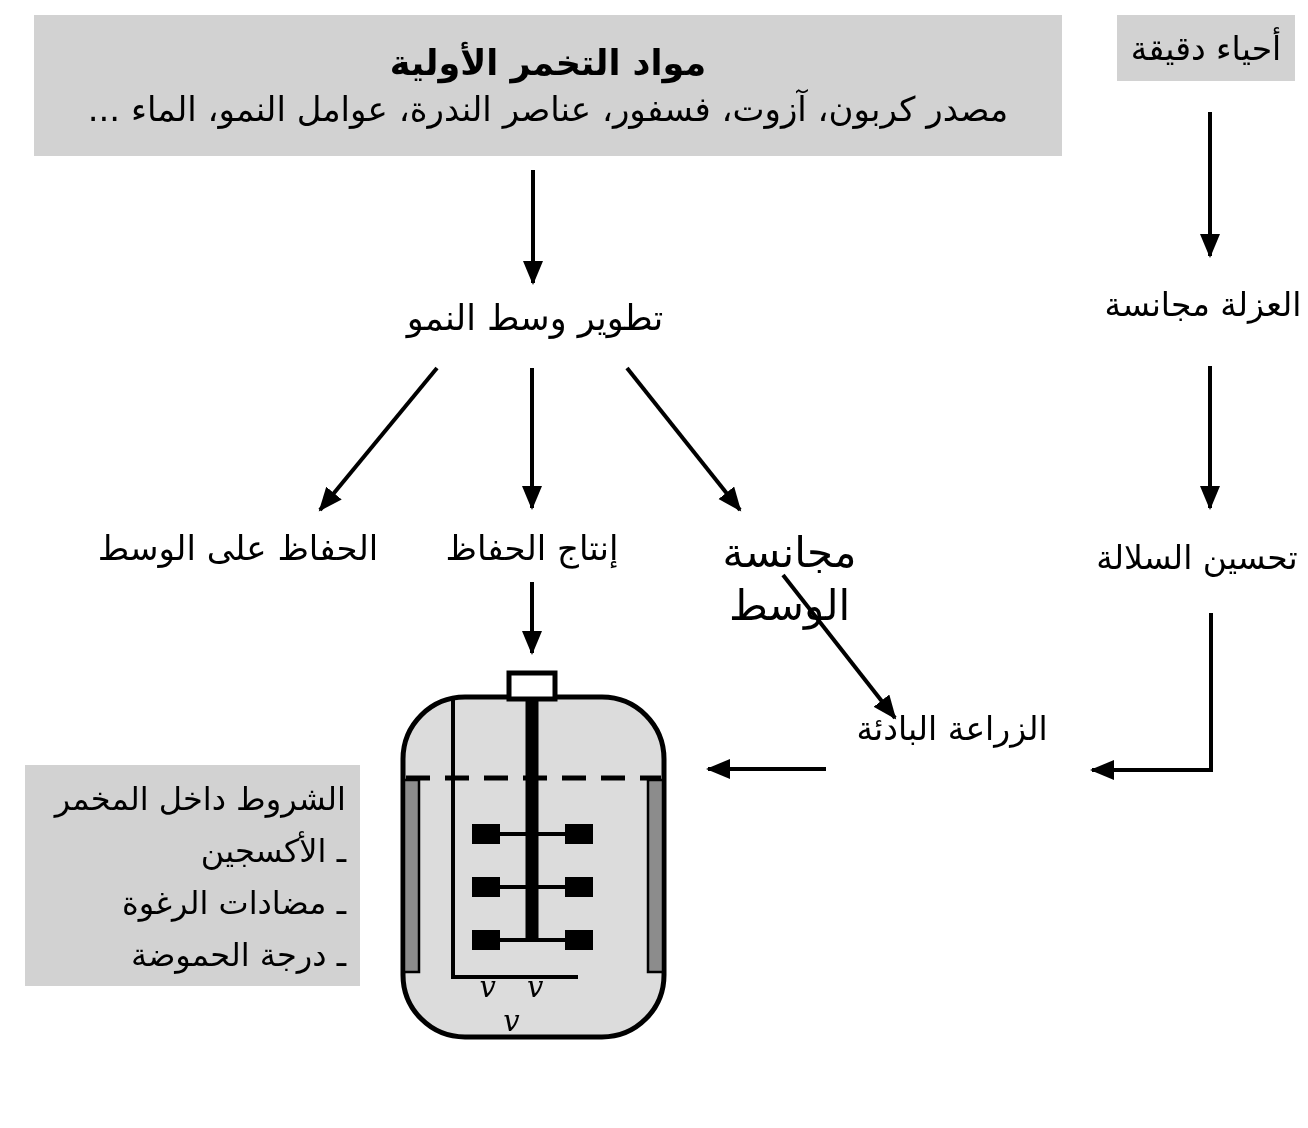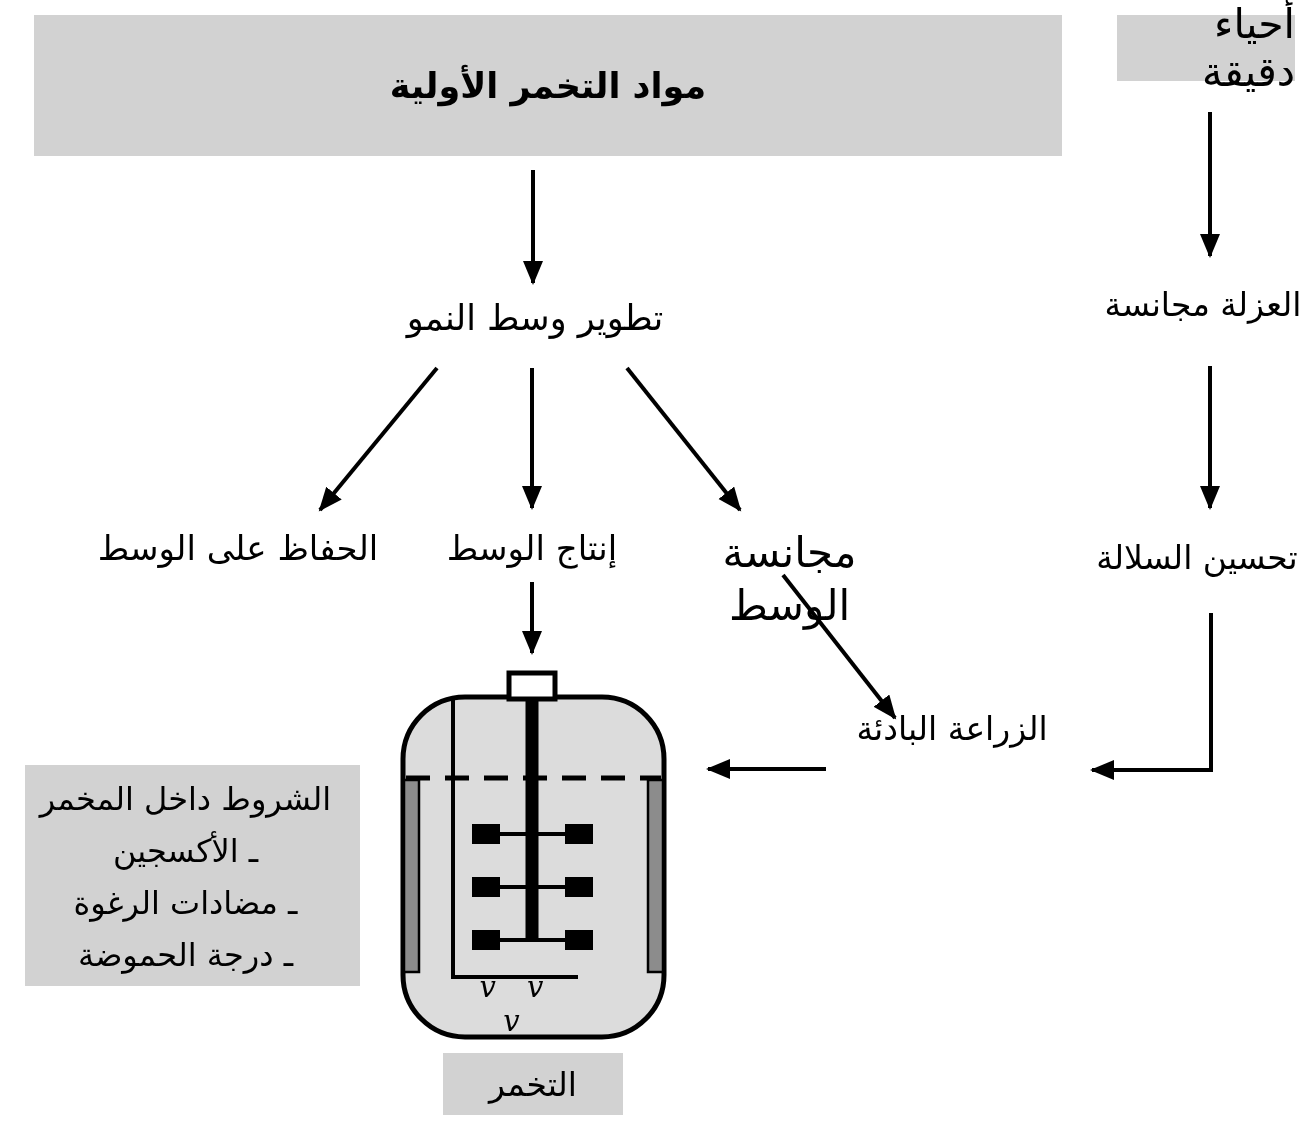--- a/index.html
+++ b/index.html
@@ -6,30 +6,30 @@
   .canvas {
     position:relative; width:1308px; height:1128px; background:#ffffff;
     font-family:"DejaVu Sans", sans-serif; color:#000; overflow:hidden;
   }
   .layer { position:absolute; left:0; top:0; width:1308px; height:1128px; }
   .gbox { position:absolute; background:#d2d2d2; }
   .lbl { position:absolute; direction:rtl; text-align:center; color:#000; line-height:1.25; }
   .top-box { left:34px; top:15px; width:1028px; height:141px; display:flex; flex-direction:column; justify-content:center; align-items:center; }
   .top-box .title { font-weight:bold; font-size:35px; }
   .top-box .subtitle { font-size:34px; margin-top:6px; }
-  .micro-box { left:1117px; top:15px; width:178px; height:66px; display:flex; align-items:center; justify-content:center; font-size:41px; direction:rtl; }
+  .micro-box { left:1117px; top:15px; width:178px; height:66px; display:flex; align-items:center; justify-content:center; font-size:33px; direction:rtl; }
   .develop { left:375px; top:297px; width:320px; font-weight:normal; font-size:35px; }
   .preserve { left:88px;  top:527px; width:300px; font-size:34px; }
   .produce  { left:432px; top:527px; width:200px; font-size:34px; }
   .homog    { left:682px; top:527px; width:215px; font-size:42px; }
   .isolation{ left:1098px; top:284px; width:210px; font-size:33px; }
   .strain   { left:1088px; top:537px; width:218px; font-size:33px; }
   .starter  { left:838px;  top:708px; width:228px; font-size:33px; }
   .cond-box { left:25px; top:765px; width:335px; height:221px; direction:rtl; text-align:right; font-size:32px; padding:8px 14px 0 0; box-sizing:border-box; }
-  .cond-box div { line-height:52px; white-space:nowrap;text-align:center; }
+  .cond-box div { line-height:52px; white-space:nowrap; }
   .ferment-box { left:443px; top:1053px; width:180px; height:62px; display:flex; align-items:center; justify-content:center; font-size:33px; direction:rtl; }
   .bubbles { position:absolute; left:463px; top:938px; width:108px; text-align:center;
              font-family:"DejaVu Serif", serif; font-style:italic; font-size:29px; letter-spacing:11px; color:#000;margin-top:32px; }
   svg { display:block; }
 </style>
 </head>
 <body>
 
 <div class="canvas">
 
@@ -80,36 +80,36 @@
         <rect x="472" y="930" width="28" height="20" fill="#000"></rect>
         <rect x="565" y="930" width="28" height="20" fill="#000"></rect>
       </g>
 
       <rect x="509" y="673" width="46" height="26" fill="#ffffff" stroke="#000" stroke-width="5"></rect>
     </g>
   </svg>
 
   <div class="gbox top-box">
     <div class="title" dir="rtl">مواد التخمر الأولية</div>
+    <div class="subtitle" dir="rtl">مصدر كربون، آزوت، فسفور، عناصر الندرة، عوامل النمو، الماء ...</div>
   </div>
 
   <div class="gbox micro-box">أحياء دقيقة</div>
 
   <div class="lbl develop">تطوير وسط النمو</div>
   <div class="lbl preserve">الحفاظ على الوسط</div>
-  <div class="lbl produce">إنتاج الوسط</div>
+  <div class="lbl produce">إنتاج الحفاظ</div>
   <div class="lbl homog">مجانسة الوسط</div>
   <div class="lbl isolation">العزلة مجانسة</div>
   <div class="lbl strain">تحسين السلالة</div>
   <div class="lbl starter">الزراعة البادئة</div>
 
   <div class="gbox cond-box">
     <div>الشروط داخل المخمر</div>
     <div>ـ الأكسجين</div>
     <div>ـ مضادات الرغوة</div>
     <div>ـ درجة الحموضة</div>
   </div>
 
   <div class="bubbles">v v v</div>
 
-  <div class="gbox ferment-box">التخمر</div>
 
 </div>
 
 </body></html>

